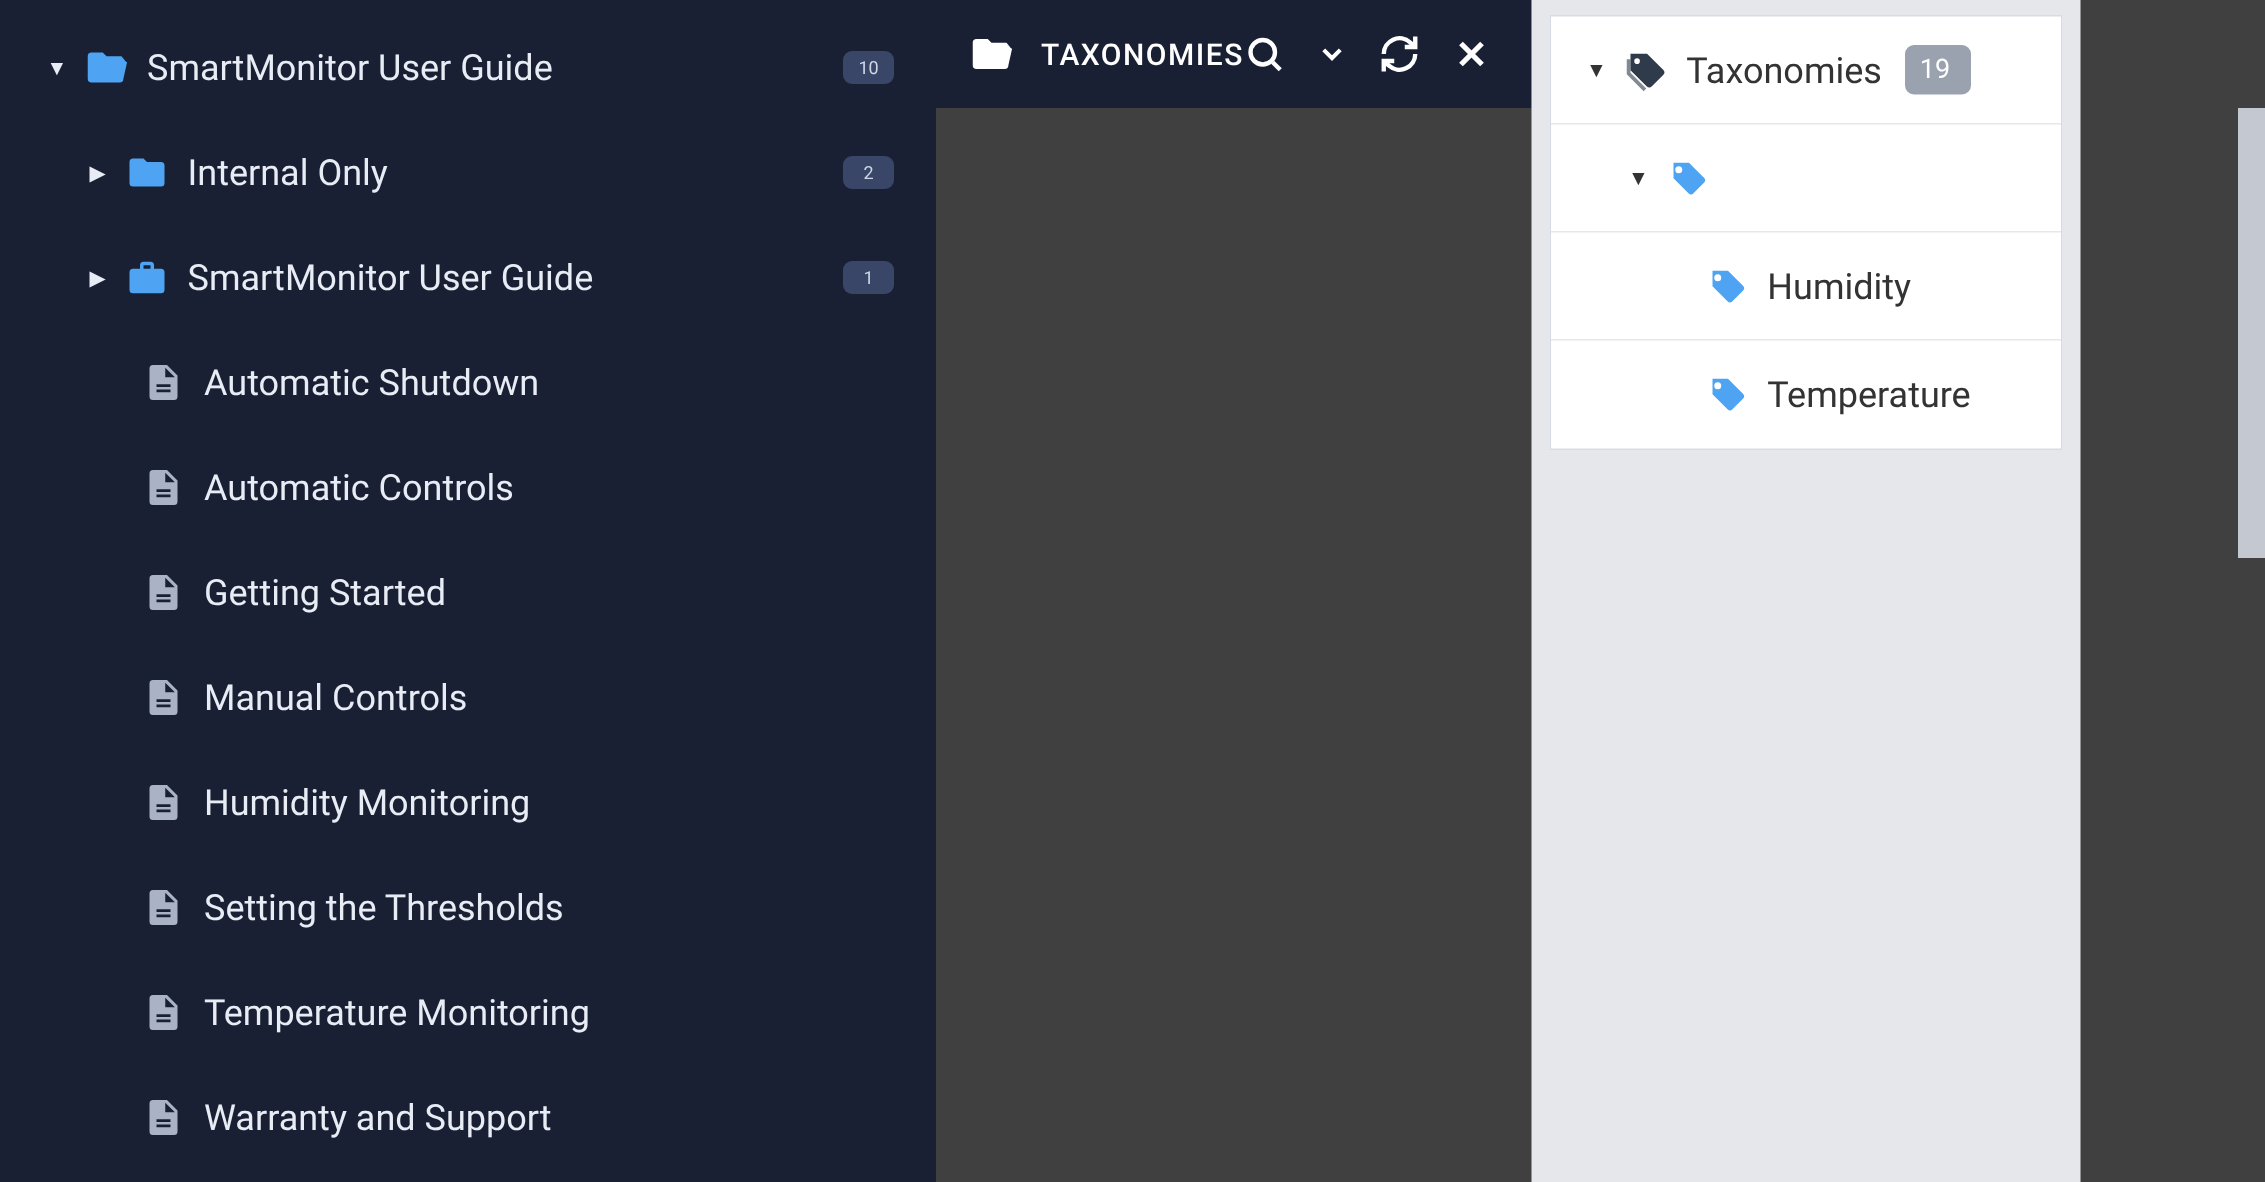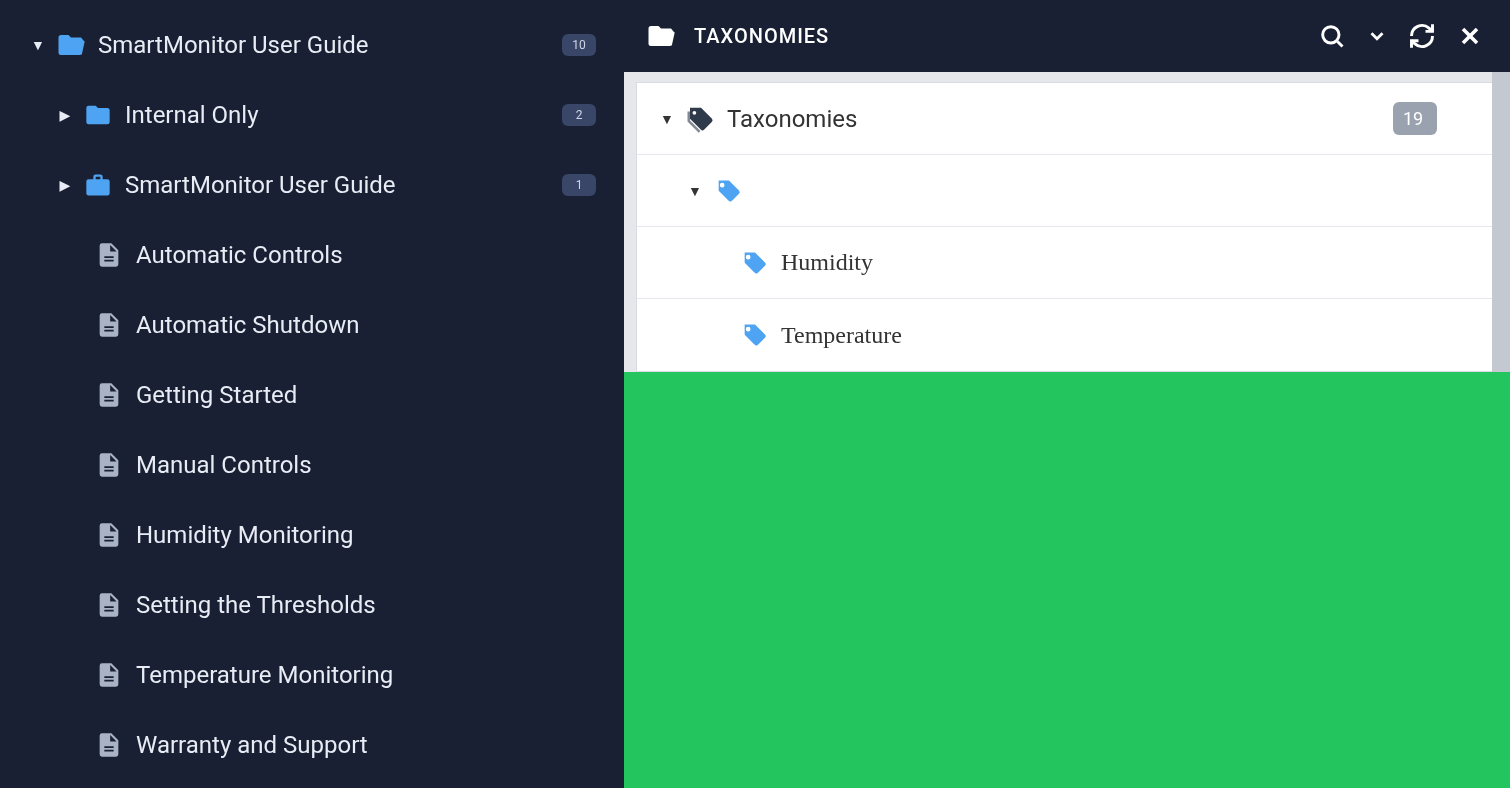--- a/index.html
+++ b/index.html
@@ -69,22 +69,21 @@
 
   
   .svgicon { width: 28px; height: 28px; }
   .svgicon.sm { width: 22px; height: 22px; }
   .svgicon.lg { width: 30px; height: 30px; }
 
   
   .main {
     flex: 1;
     display: flex;
-    flex-direction: column;
-    background: #22c55e;
+    background: #404040;
   }
   .panel-header {
     background: #192034;
     color: #fff;
     height: 72px;
     display: flex;
     align-items: center;
     padding: 0 26px 0 20px;
   }
   .panel-header .icon-wrap { color: #fff; }
@@ -121,21 +120,21 @@
     align-items: center;
     height: 72px;
     border-bottom: 1px solid #e4e7ed;
     padding-left: 20px;
     padding-right: 60px;
     cursor: pointer;
     font-size: 24px;
     color: #333;
   }
   .tax-row.level-1 { padding-left: 48px; }
-  .tax-row.level-2 { padding-left: 100px; font-family: Liberation Serif, serif; }
+  .tax-row.level-2 { padding-left: 100px; }
   .tax-row .toggle { color: #333; }
   .tax-row .icon-wrap { color: #4ea4f2; }
   .tax-row .icon-wrap.dark { color: #2f3a4a; }
   .tax-row .label { color: #333; }
   .tax-badge {
     background: #9aa2af;
     color: #fff;
     font-size: 18px;
     min-width: 44px;
     padding: 6px 10px;
@@ -191,30 +190,30 @@
     <span class="label">SmartMonitor User Guide</span>
     <span class="badge">1</span>
   </div>
 
   <div class="tree-item level-2">
     <span class="icon-wrap muted">
       <svg class="svgicon" viewBox="0 0 24 24" fill="currentColor">
           <path d="M14 2H6a2 2 0 0 0-2 2v16a2 2 0 0 0 2 2h12a2 2 0 0 0 2-2V8l-6-6zM13 9V3.5L18.5 9H13zM8 13h8v1.5H8V13zm0 3h8v1.5H8V16z"></path>
         </svg>
     </span>
+    <span class="label">Automatic Shutdown</span>
+  </div>
+
+  <div class="tree-item level-2">
+    <span class="icon-wrap muted">
+      <svg class="svgicon" viewBox="0 0 24 24" fill="currentColor">
+          <path d="M14 2H6a2 2 0 0 0-2 2v16a2 2 0 0 0 2 2h12a2 2 0 0 0 2-2V8l-6-6zM13 9V3.5L18.5 9H13zM8 13h8v1.5H8V13zm0 3h8v1.5H8V16z"></path>
+        </svg>
+    </span>
     <span class="label">Automatic Controls</span>
-  </div>
-
-  <div class="tree-item level-2">
-    <span class="icon-wrap muted">
-      <svg class="svgicon" viewBox="0 0 24 24" fill="currentColor">
-          <path d="M14 2H6a2 2 0 0 0-2 2v16a2 2 0 0 0 2 2h12a2 2 0 0 0 2-2V8l-6-6zM13 9V3.5L18.5 9H13zM8 13h8v1.5H8V13zm0 3h8v1.5H8V16z"></path>
-        </svg>
-    </span>
-    <span class="label">Automatic Shutdown</span>
   </div>
 
   <div class="tree-item level-2">
     <span class="icon-wrap muted">
       <svg class="svgicon" viewBox="0 0 24 24" fill="currentColor">
           <path d="M14 2H6a2 2 0 0 0-2 2v16a2 2 0 0 0 2 2h12a2 2 0 0 0 2-2V8l-6-6zM13 9V3.5L18.5 9H13zM8 13h8v1.5H8V13zm0 3h8v1.5H8V16z"></path>
         </svg>
     </span>
     <span class="label">Getting Started</span>
   </div>

